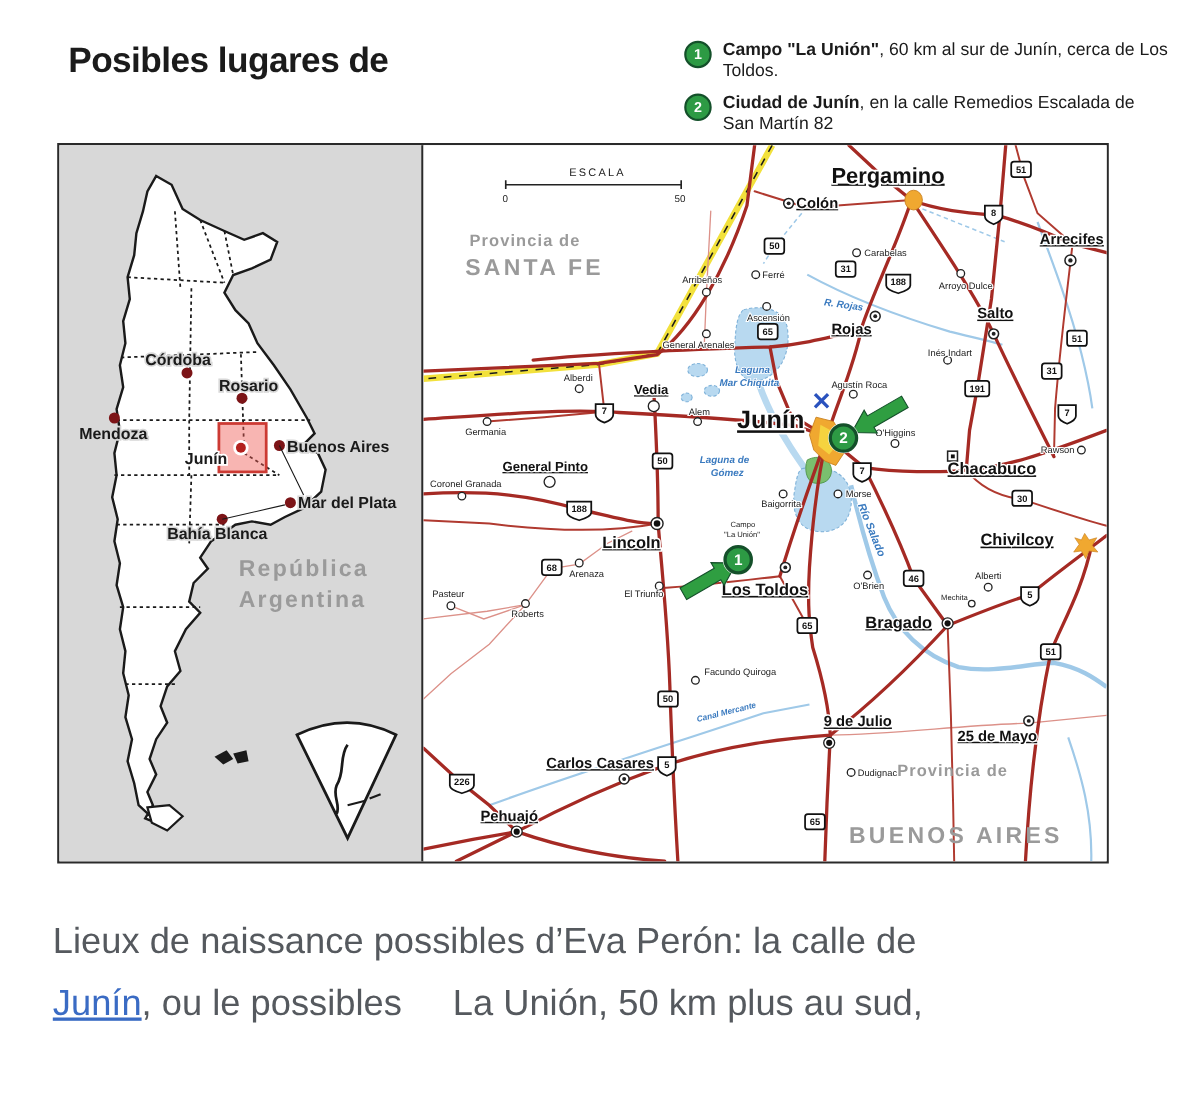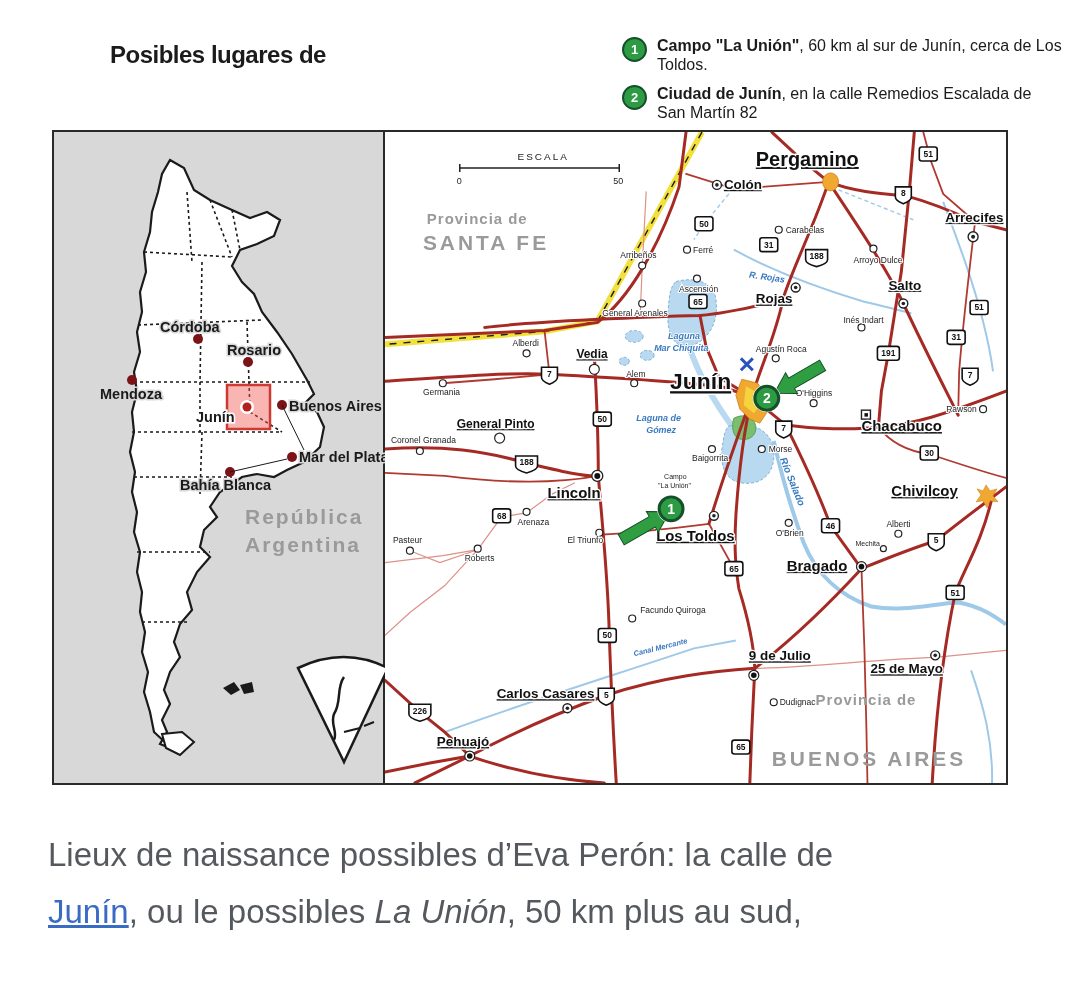--- a/index.html
+++ b/index.html
@@ -1,28 +1,28 @@
 <!DOCTYPE html>
 <html><head>
 <meta charset="utf-8">
 <style>
   html,body{margin:0;padding:0;background:#ffffff;width:1080px;height:1003px;overflow:hidden;
             font-family:"Liberation Sans", sans-serif;}
   .abs{position:absolute;}
   
-  #title{left:62px;top:30px;width:560px;font-size:24px;font-weight:bold;color:#1b1b1b;line-height:49px;letter-spacing:-0.5px;margin-left:48px;}
+  #title{left:62px;top:30px;width:560px;font-size:32px;font-weight:bold;color:#1b1b1b;line-height:49px;letter-spacing:-0.5px;}
   #legend{left:622px;top:36px;width:440px;}
   .legend-item{display:flex;margin-bottom:10px;}
   .legend-badge{flex:0 0 auto;width:21px;height:21px;border-radius:50%;background:#2d9a44;border:2px solid #14502a;
                 color:#fff;font-size:13px;font-weight:bold;text-align:center;line-height:21px;margin-right:10px;margin-top:1px;}
   .legend-text{font-size:16px;color:#1b1b1b;line-height:19px;}
   .legend-text b{font-weight:bold;}
   
   #figure{left:52px;top:130px;width:956px;height:655px;border:2px solid #2a2a2a;box-sizing:border-box;background:#fff;}
-  #left-panel{left:0;top:0;width:331px;height:651px;background:#d8d8d8;border-right:2px solid #2a2a2a;box-sizing:border-box;padding-left:28px;}
+  #left-panel{left:0;top:0;width:331px;height:651px;background:#d8d8d8;border-right:2px solid #2a2a2a;box-sizing:border-box;}
   #right-panel{left:331px;top:0;width:621px;height:651px;background:#ffffff;}
   svg text{font-family:"Liberation Sans", sans-serif;}
   
   .lm-city{font-size:14.5px;font-weight:bold;fill:#1a1a1a;paint-order:stroke;stroke:#d8d8d8;stroke-width:3px;}
   .lm-country{font-size:21px;font-weight:bold;fill:#9a9a9a;letter-spacing:2px;}
   
   .t-big{font-size:20px;font-weight:bold;fill:#111;text-decoration:underline;paint-order:stroke;stroke:#fff;stroke-width:3px;}
   .t-med{font-size:13.5px;font-weight:bold;fill:#111;text-decoration:underline;paint-order:stroke;stroke:#fff;stroke-width:2.5px;}
   .t-small{font-size:8.5px;fill:#222;paint-order:stroke;stroke:#fff;stroke-width:2px;}
   .t-tiny{font-size:7px;fill:#222;paint-order:stroke;stroke:#fff;stroke-width:1.5px;}
@@ -42,21 +42,21 @@
   .lake{fill:#b8d9f0;stroke:#7fb2d9;stroke-width:1;stroke-dasharray:3,2;}
   .shield-sq{fill:#fff;stroke:#111;stroke-width:1.6;}
   .shield-pt{fill:#fff;stroke:#111;stroke-width:1.6;}
   .icon-circle{fill:#fff;stroke:#222;stroke-width:1.4;}
   .icon-ring-in{fill:#222;}
   .arrow{fill:#2f9e41;stroke:#14502a;stroke-width:1;}
   
   #caption{left:48px;top:826px;width:1000px;font-size:33px;color:#55595e;line-height:57px;}
   #caption .link{color:#3a6bc4;text-decoration:none;}
   #caption .link.u{text-decoration:underline;}
-  #caption .it{font-style:italic;}
+  #caption .it{margin-left:37px;}
 </style>
 </head>
 <body>
 
 <div id="title" class="abs">
   <div>Posibles lugares de</div>
 </div>
 
 <div id="legend" class="abs">
   <div class="legend-item">

